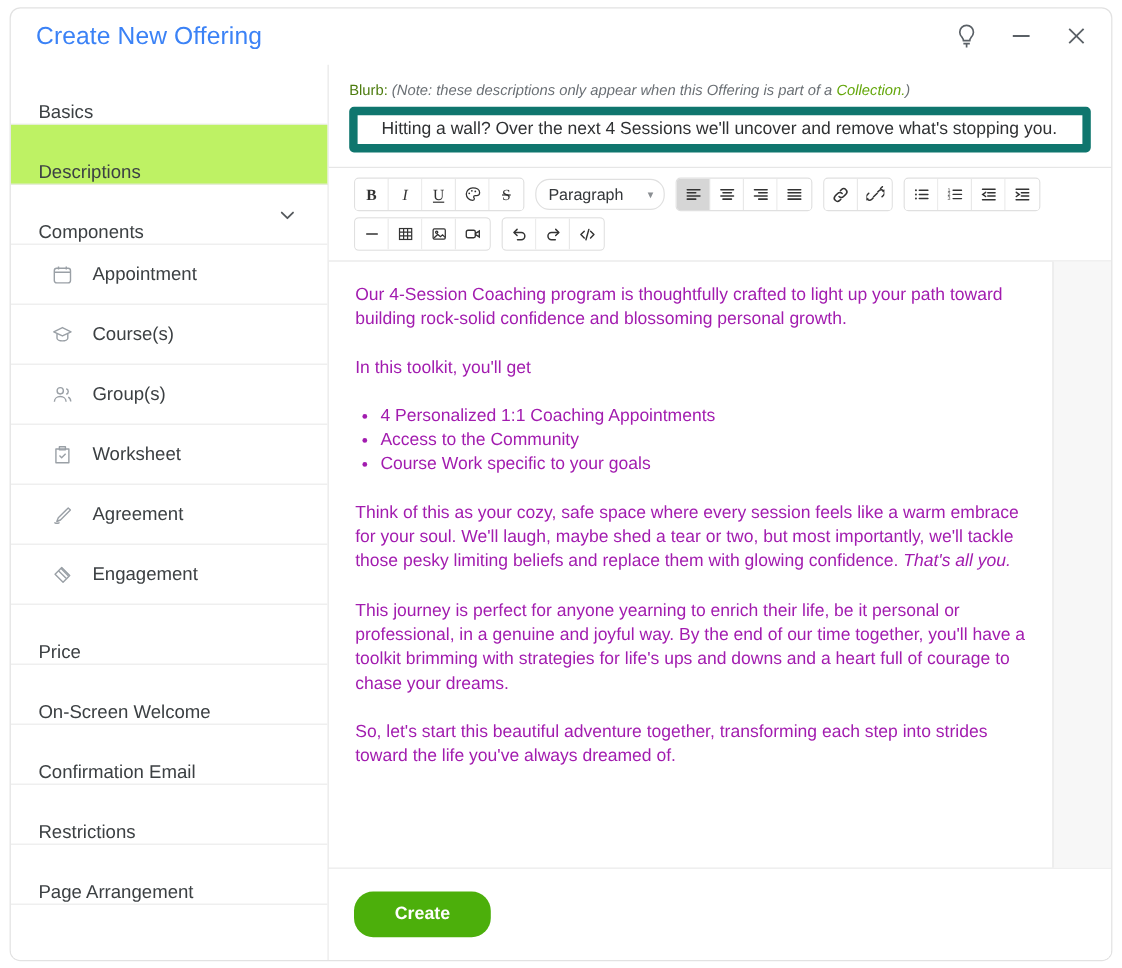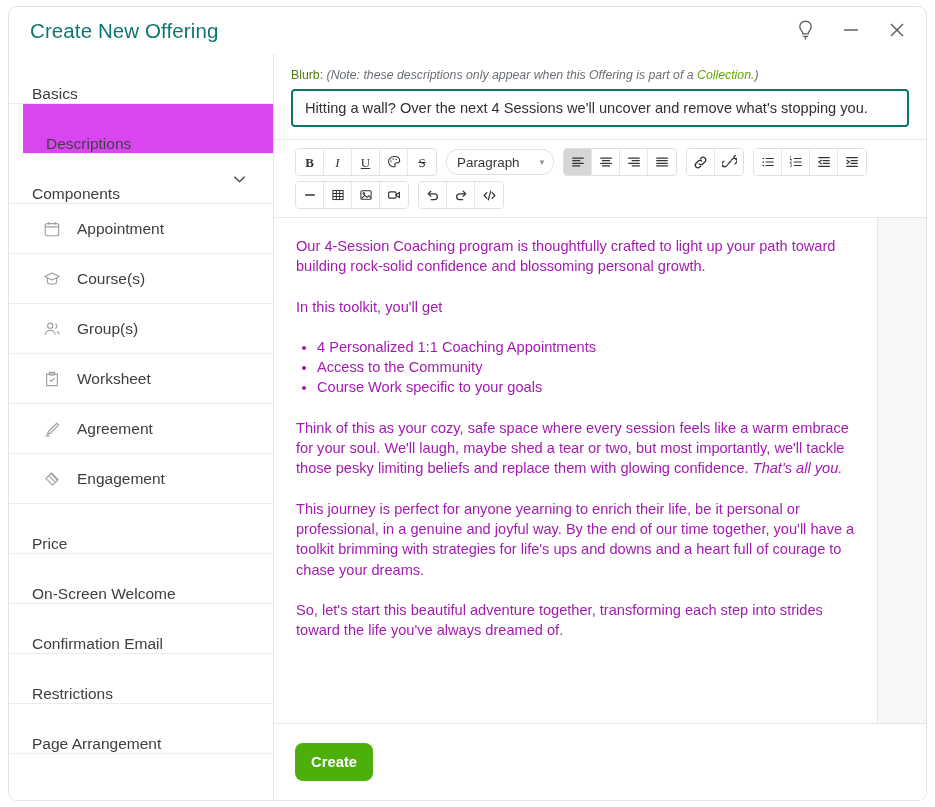--- a/index.html
+++ b/index.html
@@ -35,21 +35,21 @@
     left: 0; top: 0;
     width: 100%;
     height: 47px;
     box-sizing: border-box;
     display: flex;
     align-items: center;
   }
   .title-text {
     margin-left: 21px;
     font-size: 20.5px;
-    color: #0f766e;
+    color: #3b82f6;
     letter-spacing: 0.1px;
   }
   .win-controls {
     position: absolute;
     right: 14px;
     top: 8px;
     display: flex;
     align-items: center;
     gap: 16px;
   }
@@ -88,22 +88,21 @@
     align-items: flex-end;
     padding-left: 23px;
     box-sizing: border-box;
     font-size: 15.5px;
     color: #3c4043;
     border-bottom: 1px solid #ececec;
     cursor: pointer;
     position: relative;
   }
   .nav-item.active {
-    background: #d946ef;
-    margin-left: 14px;
+    background: #bef264;
   }
   .nav-item.group {
     justify-content: flex-start;
   }
   .chev {
     position: absolute;
     right: 26px;
     top: 50%;
     transform: translateY(-50%);
     display: flex;
@@ -157,23 +156,23 @@
   }
   .blurb-link {
     font-style: italic;
     color: #64a70b;
     cursor: pointer;
   }
   .blurb-input {
     width: 100%;
     height: 38px;
     box-sizing: border-box;
-    border: 2px solid #0f766e;
+    border: 7px solid #0f766e;
     border-radius: 4px;
-    padding: 0 12px;
+    padding: 0 20px;
     font-size: 14.6px;
     font-family: "Liberation Sans", sans-serif;
     color: #2f3133;
     background: #ffffff;
     outline: none;
   }
 
   
   .editor-wrap {
     flex: 1 1 auto;
@@ -287,23 +286,23 @@
     display: flex;
     align-items: center;
     padding-left: 21px;
     box-sizing: border-box;
     background: #ffffff;
   }
   .create-btn {
     background: #4caf0b;
     color: #ffffff;
     border: none;
-    border-radius: 8px;
+    border-radius: 16px;
     height: 38px;
-    padding: 0 16px;
+    padding: 0 34px;
     font-size: 14.8px;
     font-weight: bold;
     font-family: "Liberation Sans", sans-serif;
     cursor: pointer;
   }
   svg { display: block; }
 </style>
 </head>
 <body>
 

